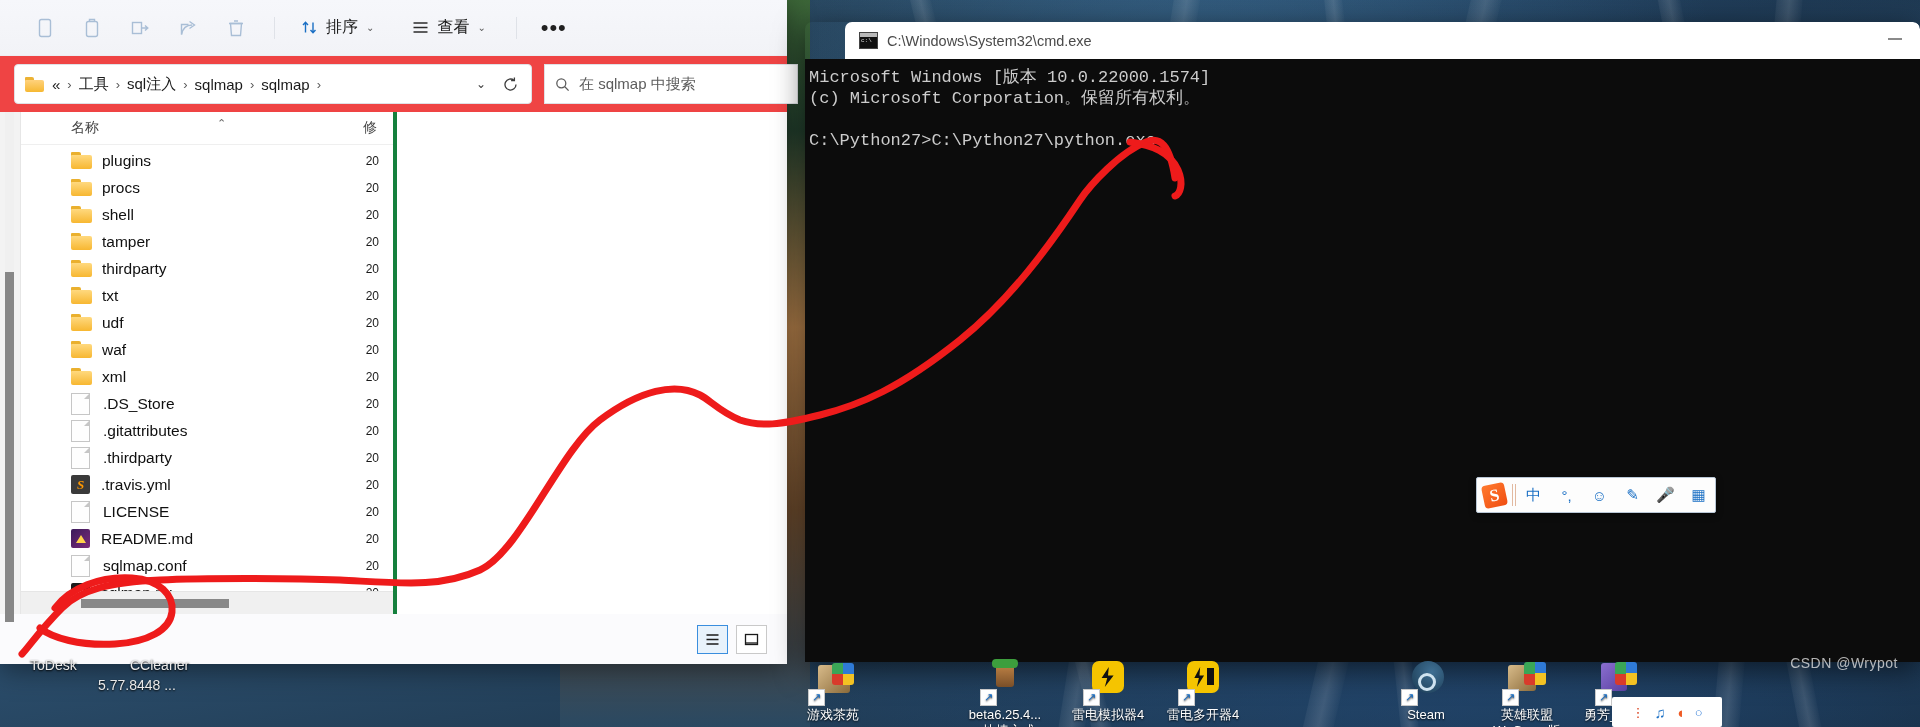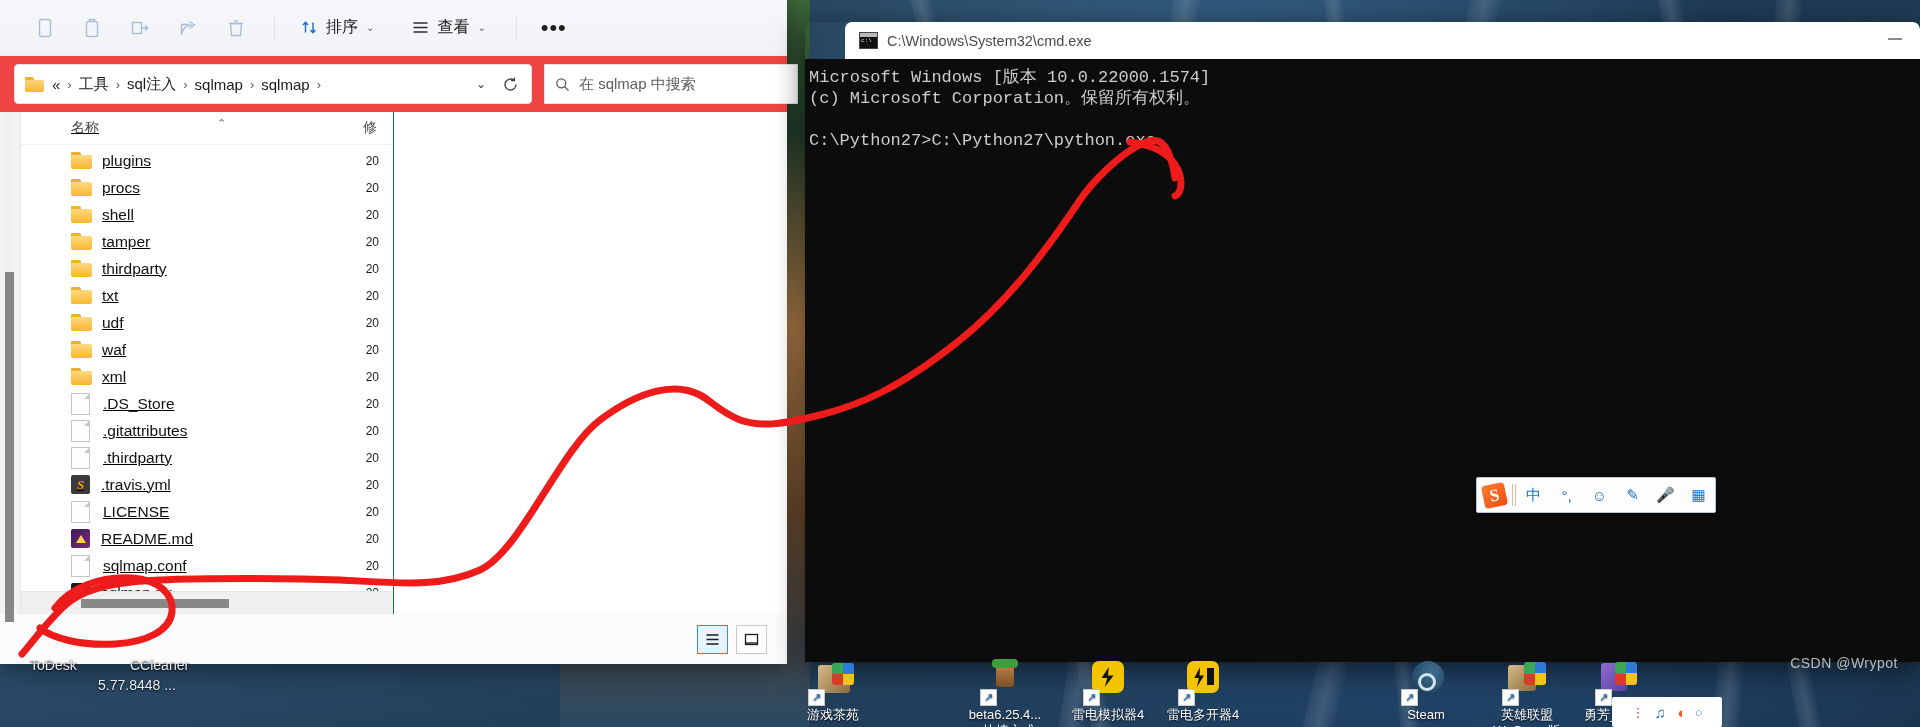--- a/index.html
+++ b/index.html
@@ -161,23 +161,22 @@
     position:absolute; left:5px; top:0; width:9px;
     background:#f0f0f0;
   }
   #navpane-thumb {
     position:absolute; left:5px; top:160px; width:9px; height:350px;
     background:#878787;
   }
   #listpane {
     width: 372px;
     display:flex; flex-direction:column;
-    border-right: 1px solid #15803d;
+    border-right: 4px solid #15803d;
     min-height:0;
-    text-decoration:underline;
   }
   #listhdr {
     height: 32px;
     display:flex; align-items:center;
     font-size: 14px; color:#444;
     position: relative;
     border-bottom:1px solid #efefef;
   }
   .hdr-name { padding-left: 50px; }
   .hdr-mod {

